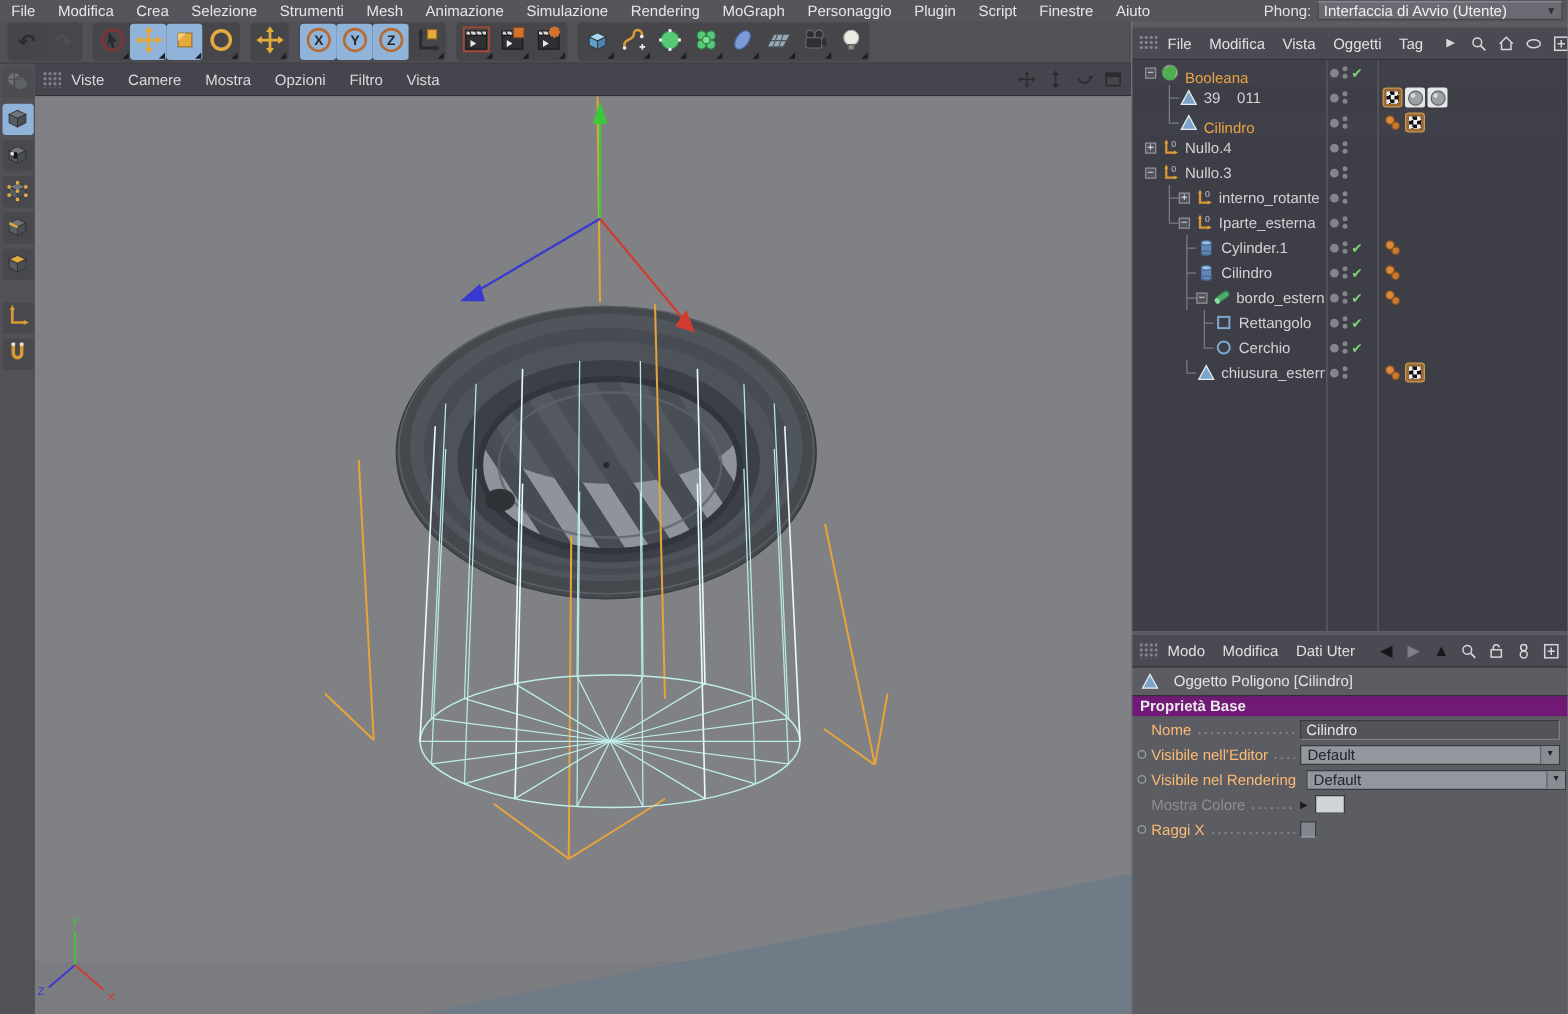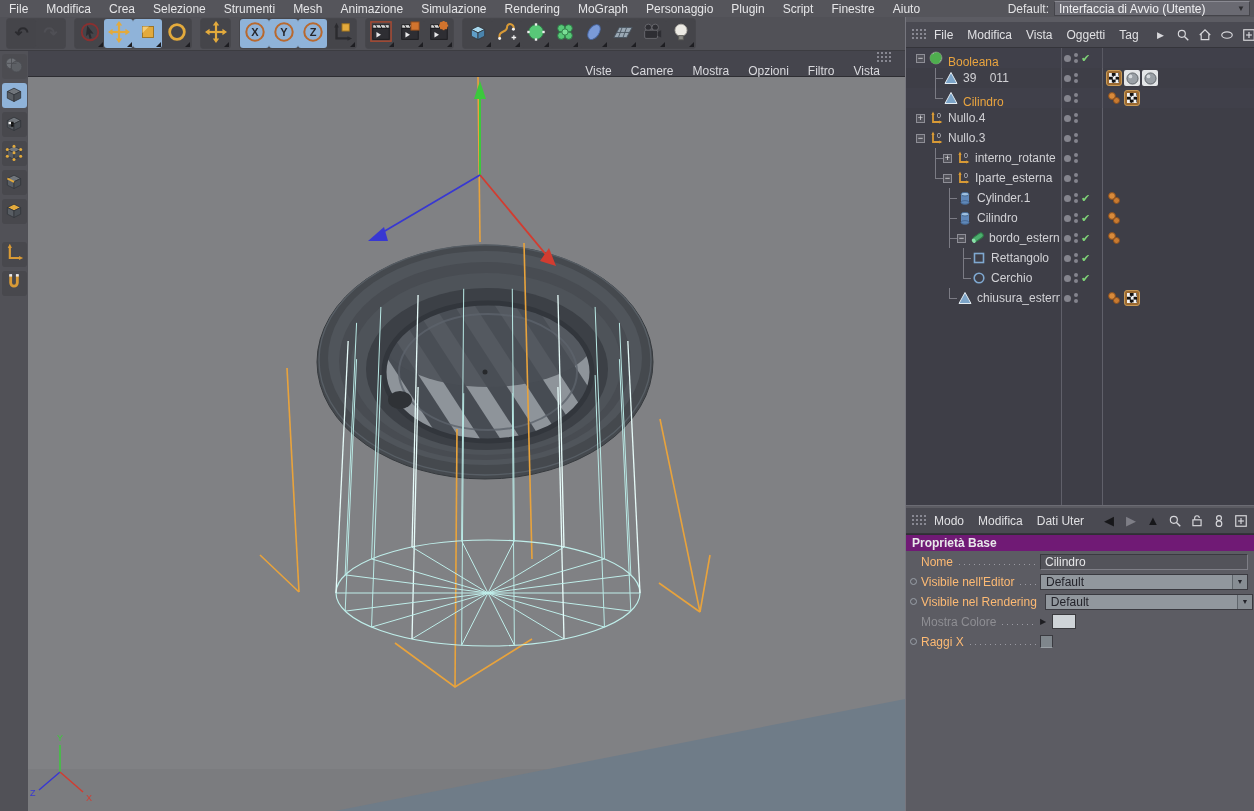--- a/index.html
+++ b/index.html
@@ -37,22 +37,22 @@
              background:#515157; display:flex; flex-direction:column; align-items:center;
              padding-top:3px; z-index:20; }
   .pbtn { width:25px; height:25px; border-radius:3px; background:#48484d; margin-bottom:4px;
           display:flex; align-items:center; justify-content:center; position:relative; }
   .pbtn.active { background:#8fb3d9; }
   .pbtn.disabled { opacity:.5; }
   .pbtn.gap { margin-top:14px; }
 
   
   #viewport { position:absolute; left:28px; top:51px; width:877px; height:760px; }
-  #vp-menubar { height:26px; background:#45454d; display:flex; align-items:flex-end;
-                border-bottom:1px solid #2d2d32; padding:0 6px;flex-direction:column; }
+  #vp-menubar { height:26px; background:#45454d; display:flex; align-items:center;
+                border-bottom:1px solid #2d2d32; padding:0 6px; }
   .handle { width:15px; height:13px; margin-right:8px; flex:none;
             background-image:radial-gradient(#90909a 1px, transparent 1.3px);
             background-size:4px 4px; opacity:.9; }
   #vp-menu { display:flex; list-style:none; }
   #vp-menu li { padding:0 12px 0 0; margin-right:7px; color:#dadade; }
   #vp-nav { margin-left:auto; display:flex; gap:6px; align-items:center; }
   .vpnav { width:17px; height:17px; display:flex; align-items:center; justify-content:center; }
   #vp-canvas { position:relative; width:877px; height:734px; background:#808184; overflow:hidden; }
   #scene { position:absolute; left:0; top:0; }
 
@@ -148,21 +148,21 @@
       <li>Simulazione</li>
       <li>Rendering</li>
       <li>MoGraph</li>
       <li>Personaggio</li>
       <li>Plugin</li>
       <li>Script</li>
       <li>Finestre</li>
       <li>Aiuto</li>
     </ul>
   <div id="layout-chooser">
-    <span id="layout-label">Default:</span>
+    <span id="layout-label">Phong:</span>
     <div id="layout-select">
       <span>Interfaccia di Avvio (Utente)</span>
       <span class="caret">▼</span>
     </div>
   </div>
 </div>
 
 <div id="toolbar">
     <div class="tgroup">
       <div class="tbtn  ">
@@ -1043,20 +1043,28 @@
         </span>
         <span class="picon ">
           <svg width="14" height="14" viewBox="0 0 24 24">
             <rect x="3" y="3" width="18" height="18" fill="none" stroke="#d8d8dc" stroke-width="2"></rect>
    <line x1="12" y1="7" x2="12" y2="17" stroke="#d8d8dc" stroke-width="2"></line>
             <line x1="7" y1="12" x2="17" y2="12" stroke="#d8d8dc" stroke-width="2"></line>
           </svg>
         </span>
       </div>
   </div>
+  <div id="am-title">
+    <span class="oicon" id="am-title-icon">
+        <svg width="14" height="14" viewBox="0 0 14 14">
+          <polygon points="7,1.5 13,12.5 1,12.5" fill="#7ca4c8" stroke="#e4ecf2"></polygon>
+        </svg>
+      </span>
+    <span>Oggetto Poligono [Cilindro]</span>
+  </div>
   <div id="am-section">Proprietà Base</div>
   <div id="am-rows">
       <div class="arow">
         <span class="animdot none"></span>
   <span class="alabel ">Nome</span>
   <span class="leaders"></span>
         <span class="fieldwrap">
           <span class="afield">Cilindro</span>
         </span>
       </div>

